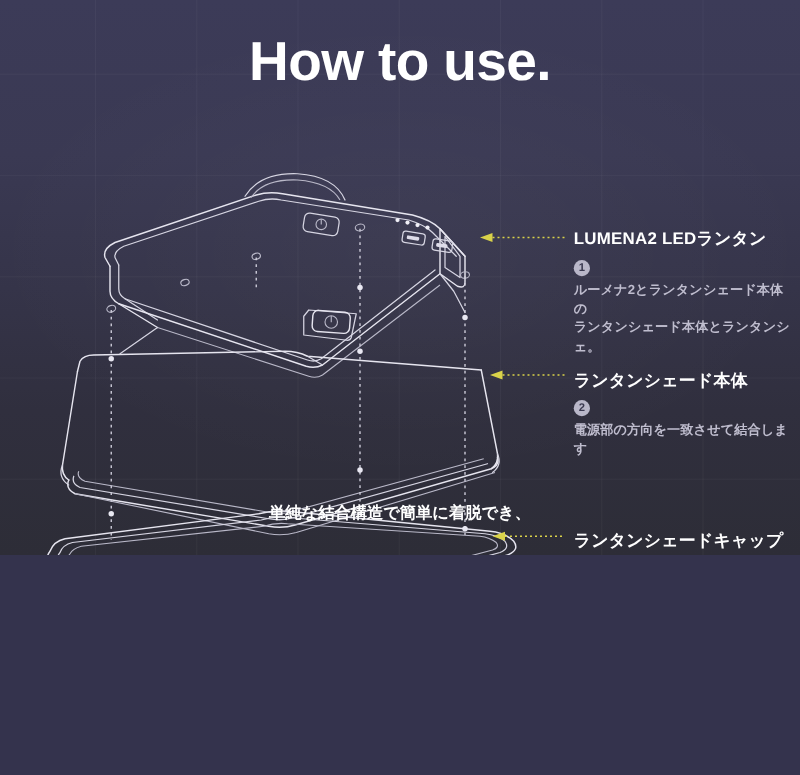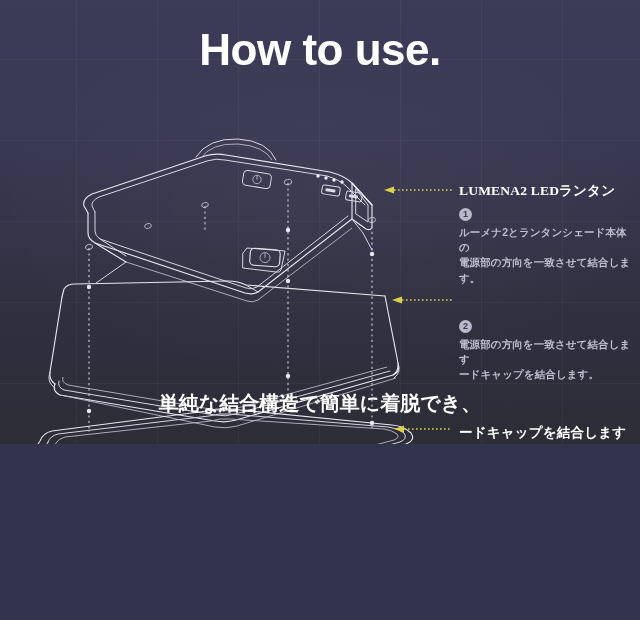--- a/index.html
+++ b/index.html
@@ -32,40 +32,40 @@
     line-height:1;
   }
   
   #art{position:absolute;left:0;top:0;width:640px;height:620px;}
 
   
   .lbl{
     position:absolute;color:#ffffff;font-size:13.5px;font-weight:bold;
     letter-spacing:.2px;white-space:nowrap;
   }
-  .lbl.l1{left:459px;top:182px;font-family:Liberation Serif, serif;}
+  .lbl.l1{left:459px;top:182px;}
   .lbl.l2{left:459px;top:296px;}
   .lbl.l3{left:459px;top:424px;}
 
   .stepwrap{position:absolute;width:175px;}
   .stepwrap.s1{left:459px;top:208px;}
   .stepwrap.s2{left:459px;top:320px;}
   .badge{
     width:13px;height:13px;border-radius:50%;
     background:#b9b7c9;color:#3a3950;
     font-size:9px;font-weight:bold;line-height:13px;text-align:center;
     display:block;margin-bottom:4px;
   }
   .desc{
     color:#bfbdce;font-size:10.5px;line-height:1.45;font-weight:bold;
     letter-spacing:.1px;
   }
   .caption{
     position:absolute;left:0;right:0;bottom:24px;text-align:center;
-    color:#ffffff;font-size:20px;font-weight:bold;line-height:1.65;
+    color:#ffffff;font-size:13px;font-weight:bold;line-height:1.65;
   }
   .caption span{display:block;}
 </style>
 </head>
 <body>
 
 <div id="stage">
 
   <div class="grid"></div>
   <div class="vignette"></div>
@@ -206,31 +206,31 @@
         <path d="M394 429 L404 425.4 L404 432.6 Z" fill="#d9d24a"></path>
       </g>
     </g>
   </svg>
 
   <div class="lbl l1">LUMENA2 LEDランタン</div>
   <div class="stepwrap s1">
     <span class="badge">1</span>
     <div class="desc">
       <div>ルーメナ2とランタンシェード本体の</div>
-      <div>電源部の方向を一致させて結合します。</div>
+      <div>ランタンシェード本体とランタンシェ。</div>
     </div>
   </div>
 
+  <div class="lbl l2">ランタンシェード本体</div>
   <div class="stepwrap s2">
     <span class="badge">2</span>
     <div class="desc">
       <div>電源部の方向を一致させて結合します</div>
-      <div>ードキャップを結合します。</div>
     </div>
   </div>
 
-  <div class="lbl l3">ードキャップを結合します</div>
+  <div class="lbl l3">ランタンシェードキャップ</div>
 
   <div class="caption">
     <span>単純な結合構造で簡単に着脱でき、</span>
   </div>
 
 </div>
 
 </body></html>

